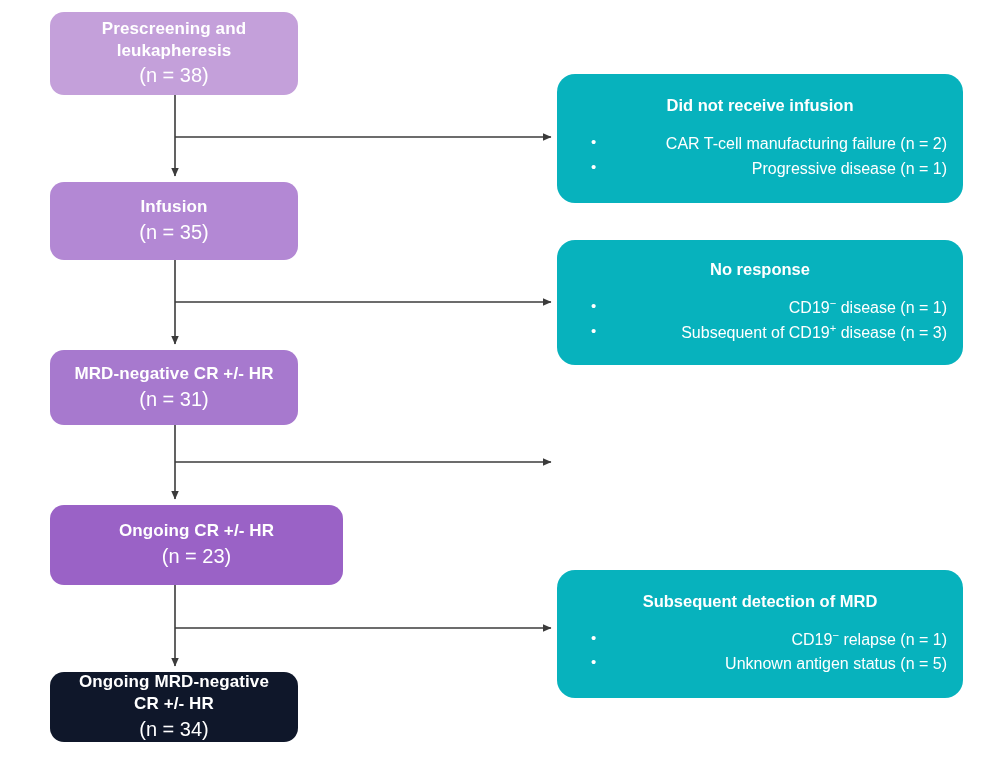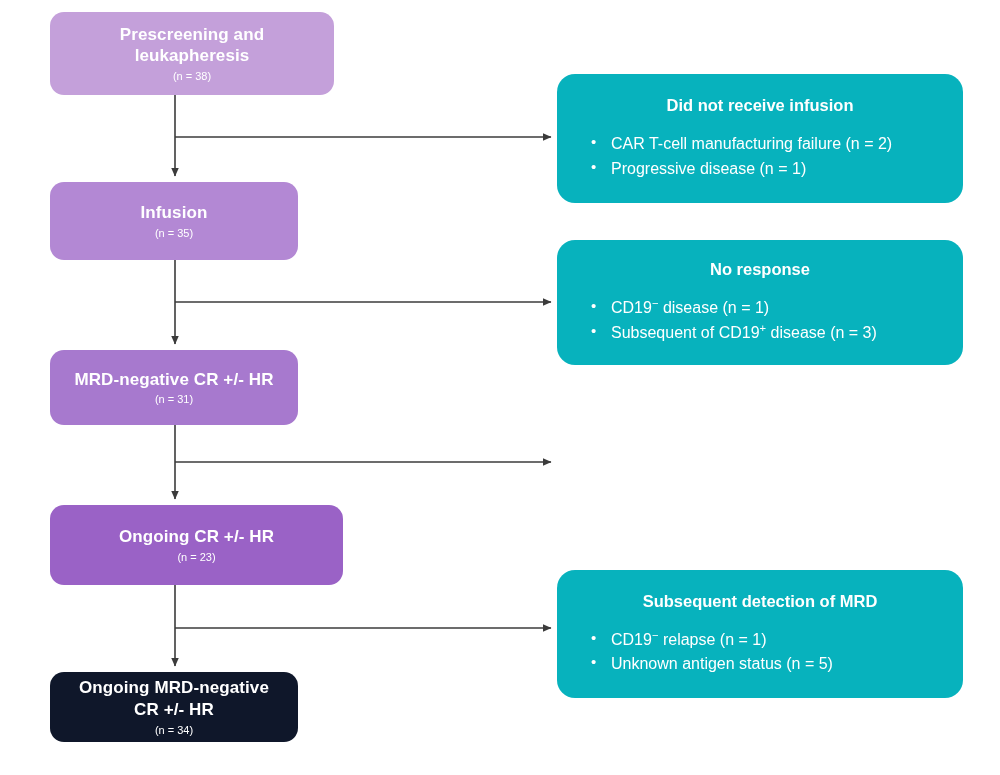--- a/index.html
+++ b/index.html
@@ -44,21 +44,21 @@
     padding: 6px 10px;
     line-height: 1.28;
   }
   .flow-box .fb-title {
     font-size: 17px;
     font-weight: bold;
     letter-spacing: 0.1px;
     white-space: pre-line;
   }
   .flow-box .fb-count {
-    font-size: 11px;
+    font-size: 20px;
     font-weight: normal;
     margin-top: 2px;
   }
 
   
   .outcome-box {
     position: absolute;
     box-sizing: border-box;
     border-radius: 18px;
     background: #07b2bd;
@@ -72,20 +72,21 @@
   .outcome-box .ob-title {
     font-size: 16.5px;
     font-weight: bold;
     text-align: center;
     margin-bottom: 4px;
   }
   .outcome-box ul.ob-list {
     list-style: none;
     margin: 0;
     padding: 0;
+    text-align: right;
   }
   .outcome-box ul.ob-list li {
     position: relative;
     font-size: 16px;
     line-height: 1.45;
     padding-left: 38px;
     margin: 0 0 1px 0;
   }
   .outcome-box ul.ob-list li::before {
     content: "\2022";
@@ -143,21 +144,21 @@
 
     <g>
       <line x1="175" y1="585" x2="175" y2="666" stroke="#3b3b3b" stroke-width="1.6" marker-end="url(#arrowhead)"></line>
     </g>
 
     <g>
       <line x1="175" y1="628" x2="551" y2="628" stroke="#3b3b3b" stroke-width="1.6" marker-end="url(#arrowhead)"></line>
     </g>
   </svg>
 
-  <div class="flow-box" style="left:50px; top:12px; width:284px; height:83px; background:#c4a0da;">
+  <div class="flow-box" style="left:50px; top:12px; width:248px; height:83px; background:#c4a0da;">
     <div class="fb-title">Prescreening and
 leukapheresis</div>
     <div class="fb-count">(n = 38)</div>
   </div>
 
   <div class="flow-box" style="left:50px; top:182px; width:248px; height:78px; background:#b388d4;">
     <div class="fb-title">Infusion</div>
     <div class="fb-count">(n = 35)</div>
   </div>
 

